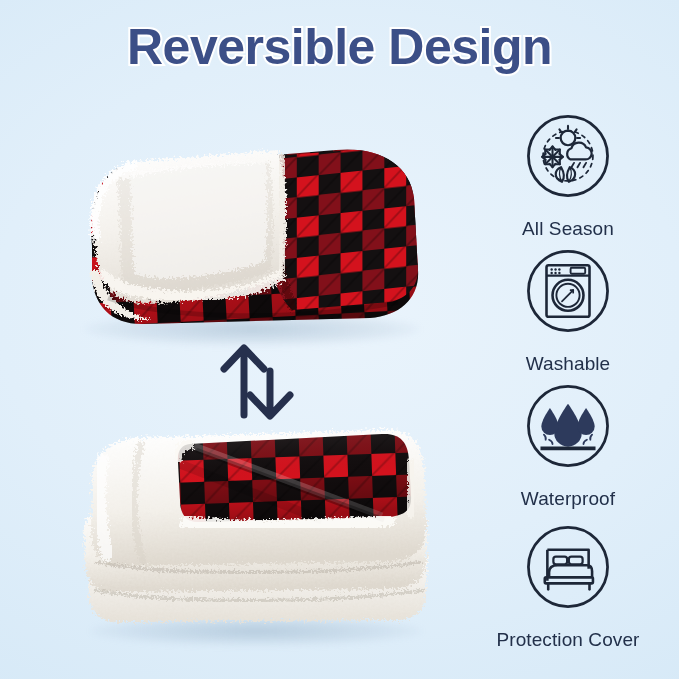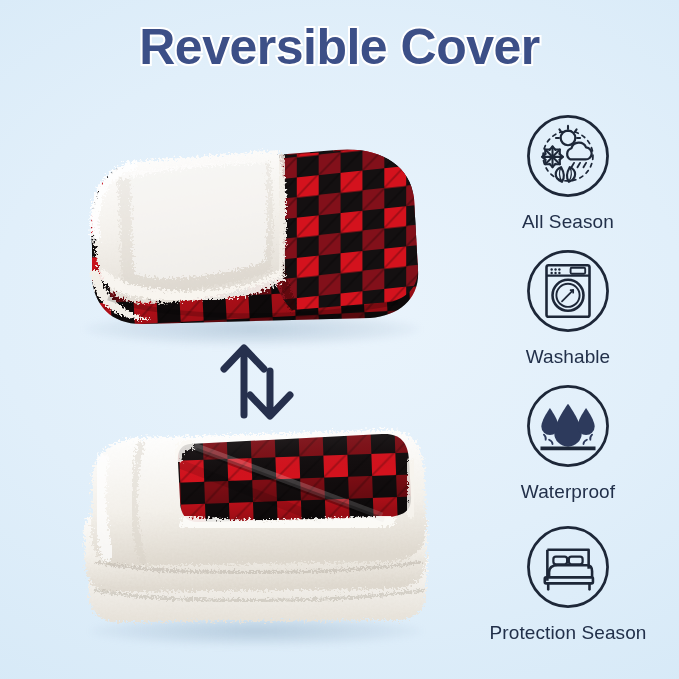--- a/index.html
+++ b/index.html
@@ -78,38 +78,38 @@
     width: 204px;
     text-align: center;
   }
   .feature-icon {
     width: 86px;
     height: 86px;
     margin: 0 auto;
     display: block;
   }
   .feature-label {
-    margin-top: 12px;
+    margin-top: 19px;
     font-size: 19px;
     color: #22304a;
     font-family: "Liberation Sans", sans-serif;
     white-space: nowrap;
     letter-spacing: 0.1px;
   }
   #feature-0 { top: 9px; }
   #feature-1 { top: 144px; }
   #feature-2 { top: 279px; }
   #feature-3 { top: 420px; }
 </style>
 </head>
 <body>
 
 <div id="page">
 
-  <div id="title">Reversible Cover</div>
+  <div id="title">Reversible Design</div>
 
   <div class="blanket-stage" id="blanket-top">
     <div class="shadow" style="left:6px; top:192px; width:336px; height:34px;"></div>
     <svg class="blanket-svg" width="348" height="225" viewBox="0 0 348 225">
       <defs>
 
         <pattern id="plaidA" width="46" height="46" patternUnits="userSpaceOnUse" patternTransform="rotate(-3)">
           <rect width="46" height="46" fill="#d4121d"></rect>
           <rect x="23" y="0" width="23" height="23" fill="#120d0e"></rect>
           <rect x="0" y="23" width="23" height="23" fill="#120d0e"></rect>
@@ -388,17 +388,17 @@
         <rect x="33" y="38" width="16" height="9" rx="3" fill="none" stroke="#1d2738" stroke-width="2.6"></rect>
         <rect x="51" y="38" width="16" height="9" rx="3" fill="none" stroke="#1d2738" stroke-width="2.6"></rect>
 
         <path d="M28,56 C28,50 32,48 38,48 L72,48 C76,48 78,51 78,55 L78,62 L28,62 Z" fill="none" stroke="#1d2738" stroke-width="3" stroke-linejoin="round"></path>
 
         <rect x="23" y="62" width="56" height="7" rx="1.5" fill="none" stroke="#1d2738" stroke-width="3"></rect>
 
         <line x1="27" y1="69" x2="27" y2="76" stroke="#1d2738" stroke-width="3" stroke-linecap="round"></line>
         <line x1="75" y1="69" x2="75" y2="76" stroke="#1d2738" stroke-width="3" stroke-linecap="round"></line>
       </svg>
-      <div class="feature-label">Protection Season</div>
+      <div class="feature-label">Protection Cover</div>
     </div>
 
   </div>
 </div>
 
 </body></html>

